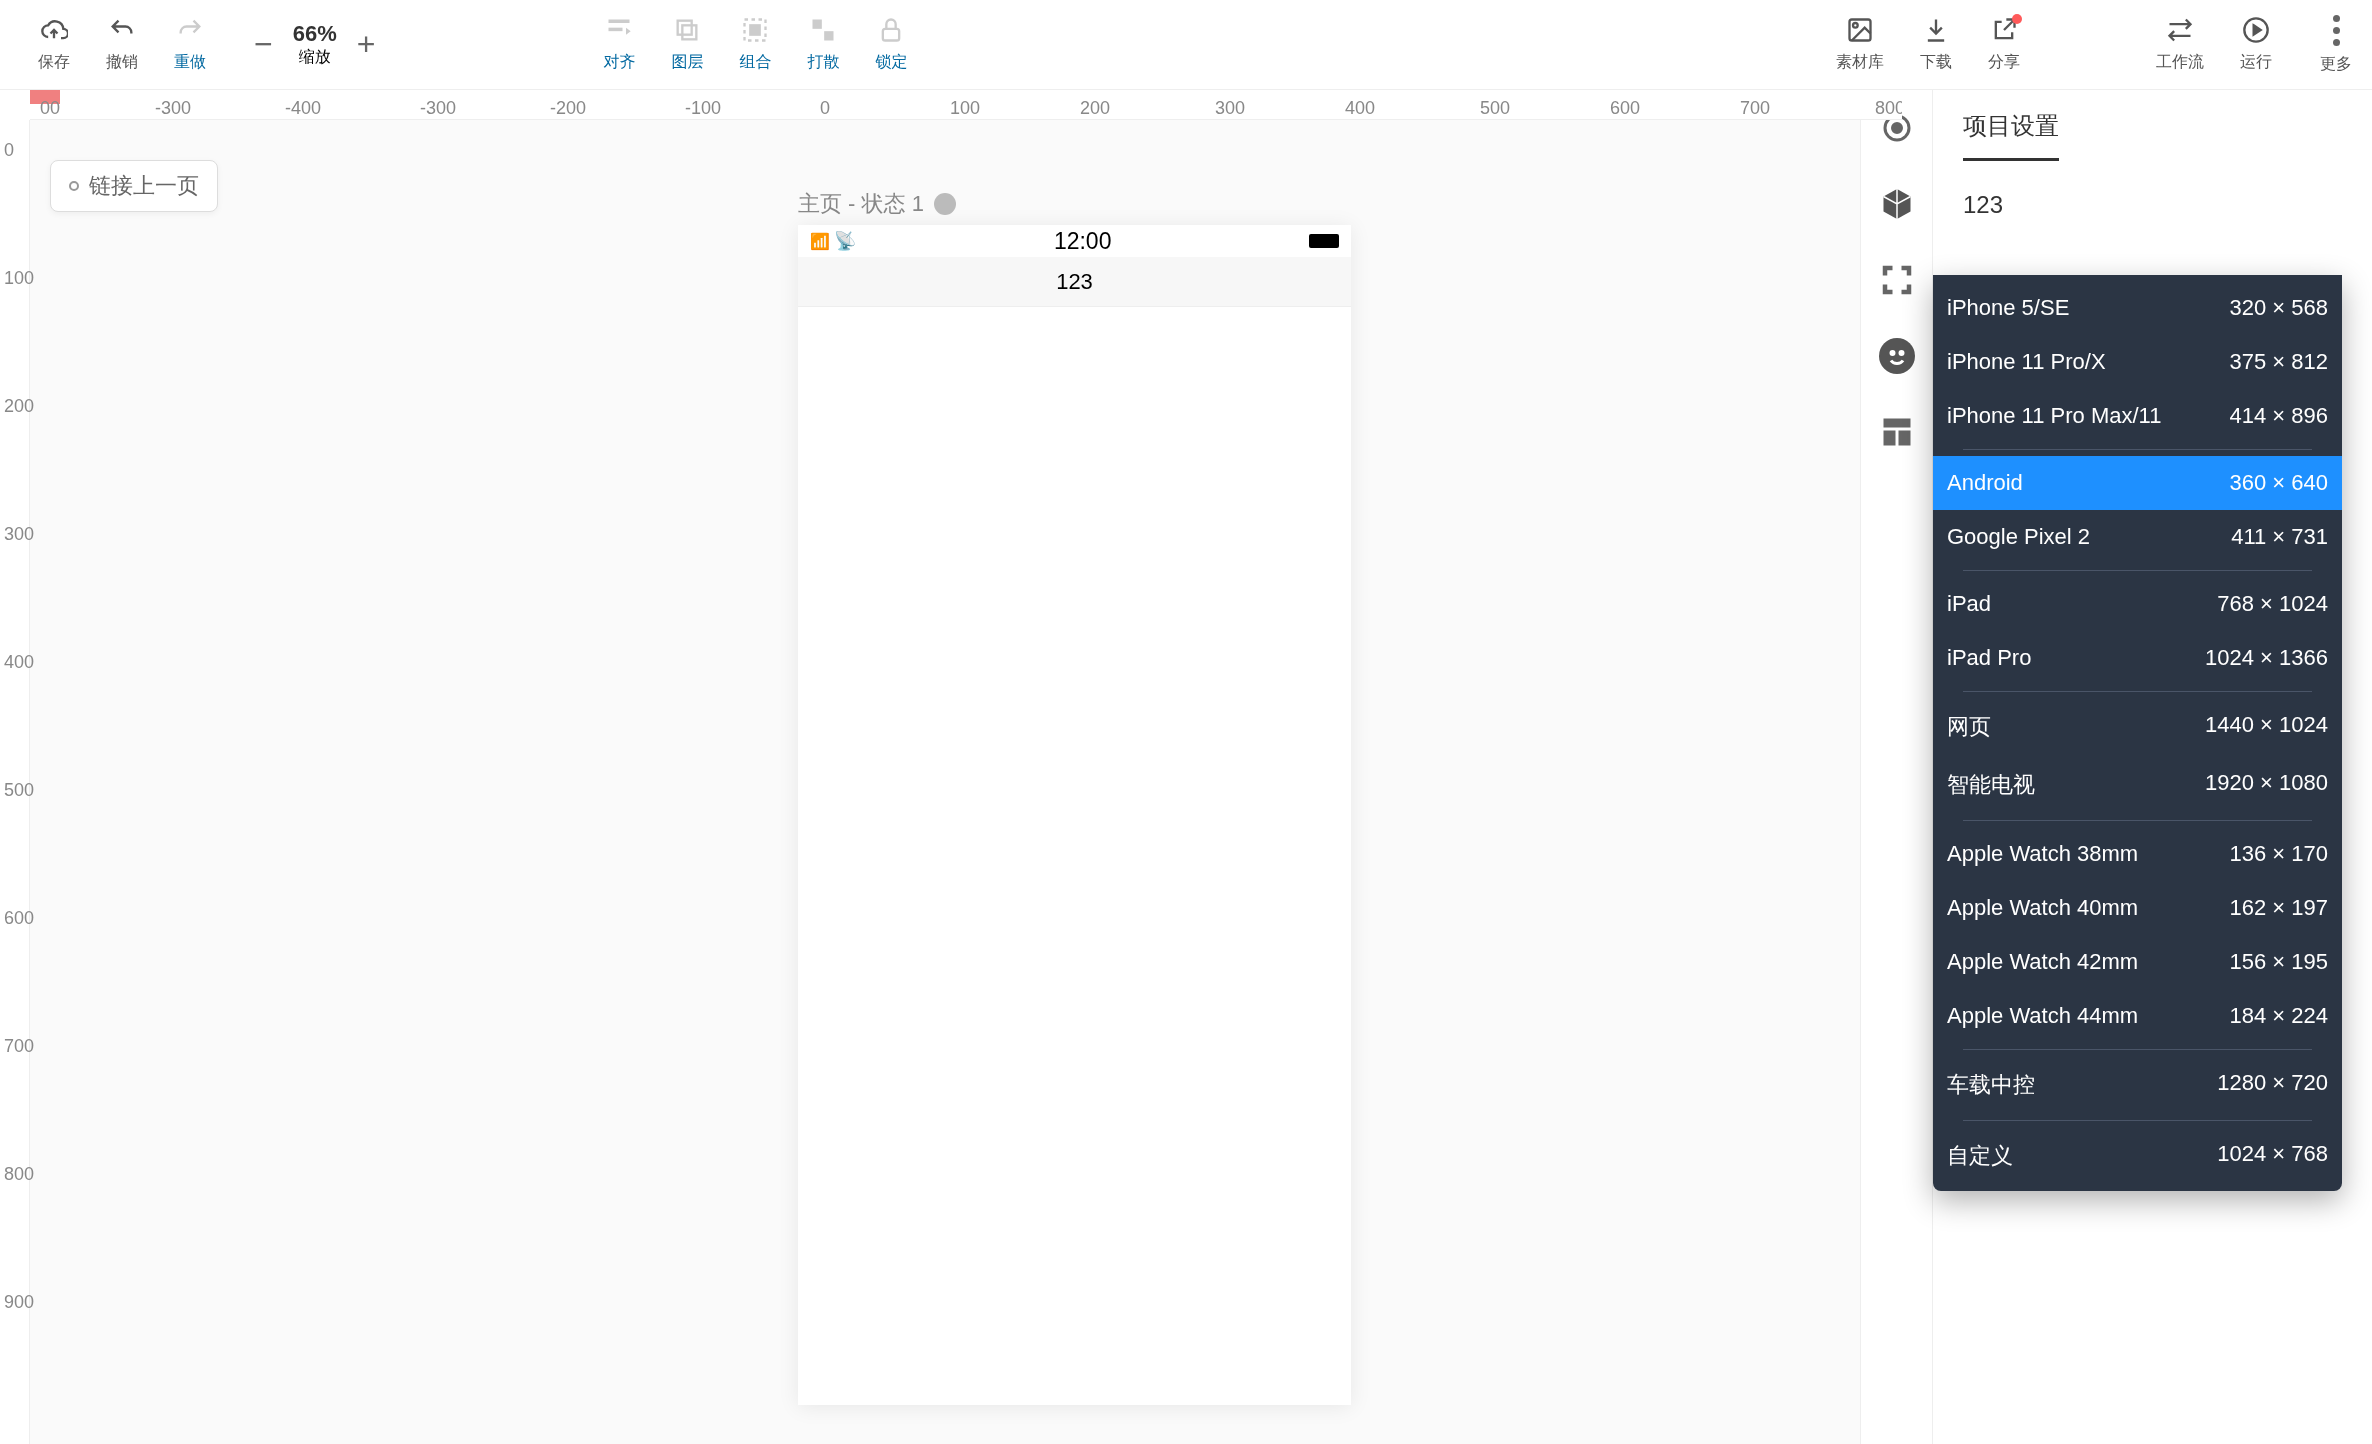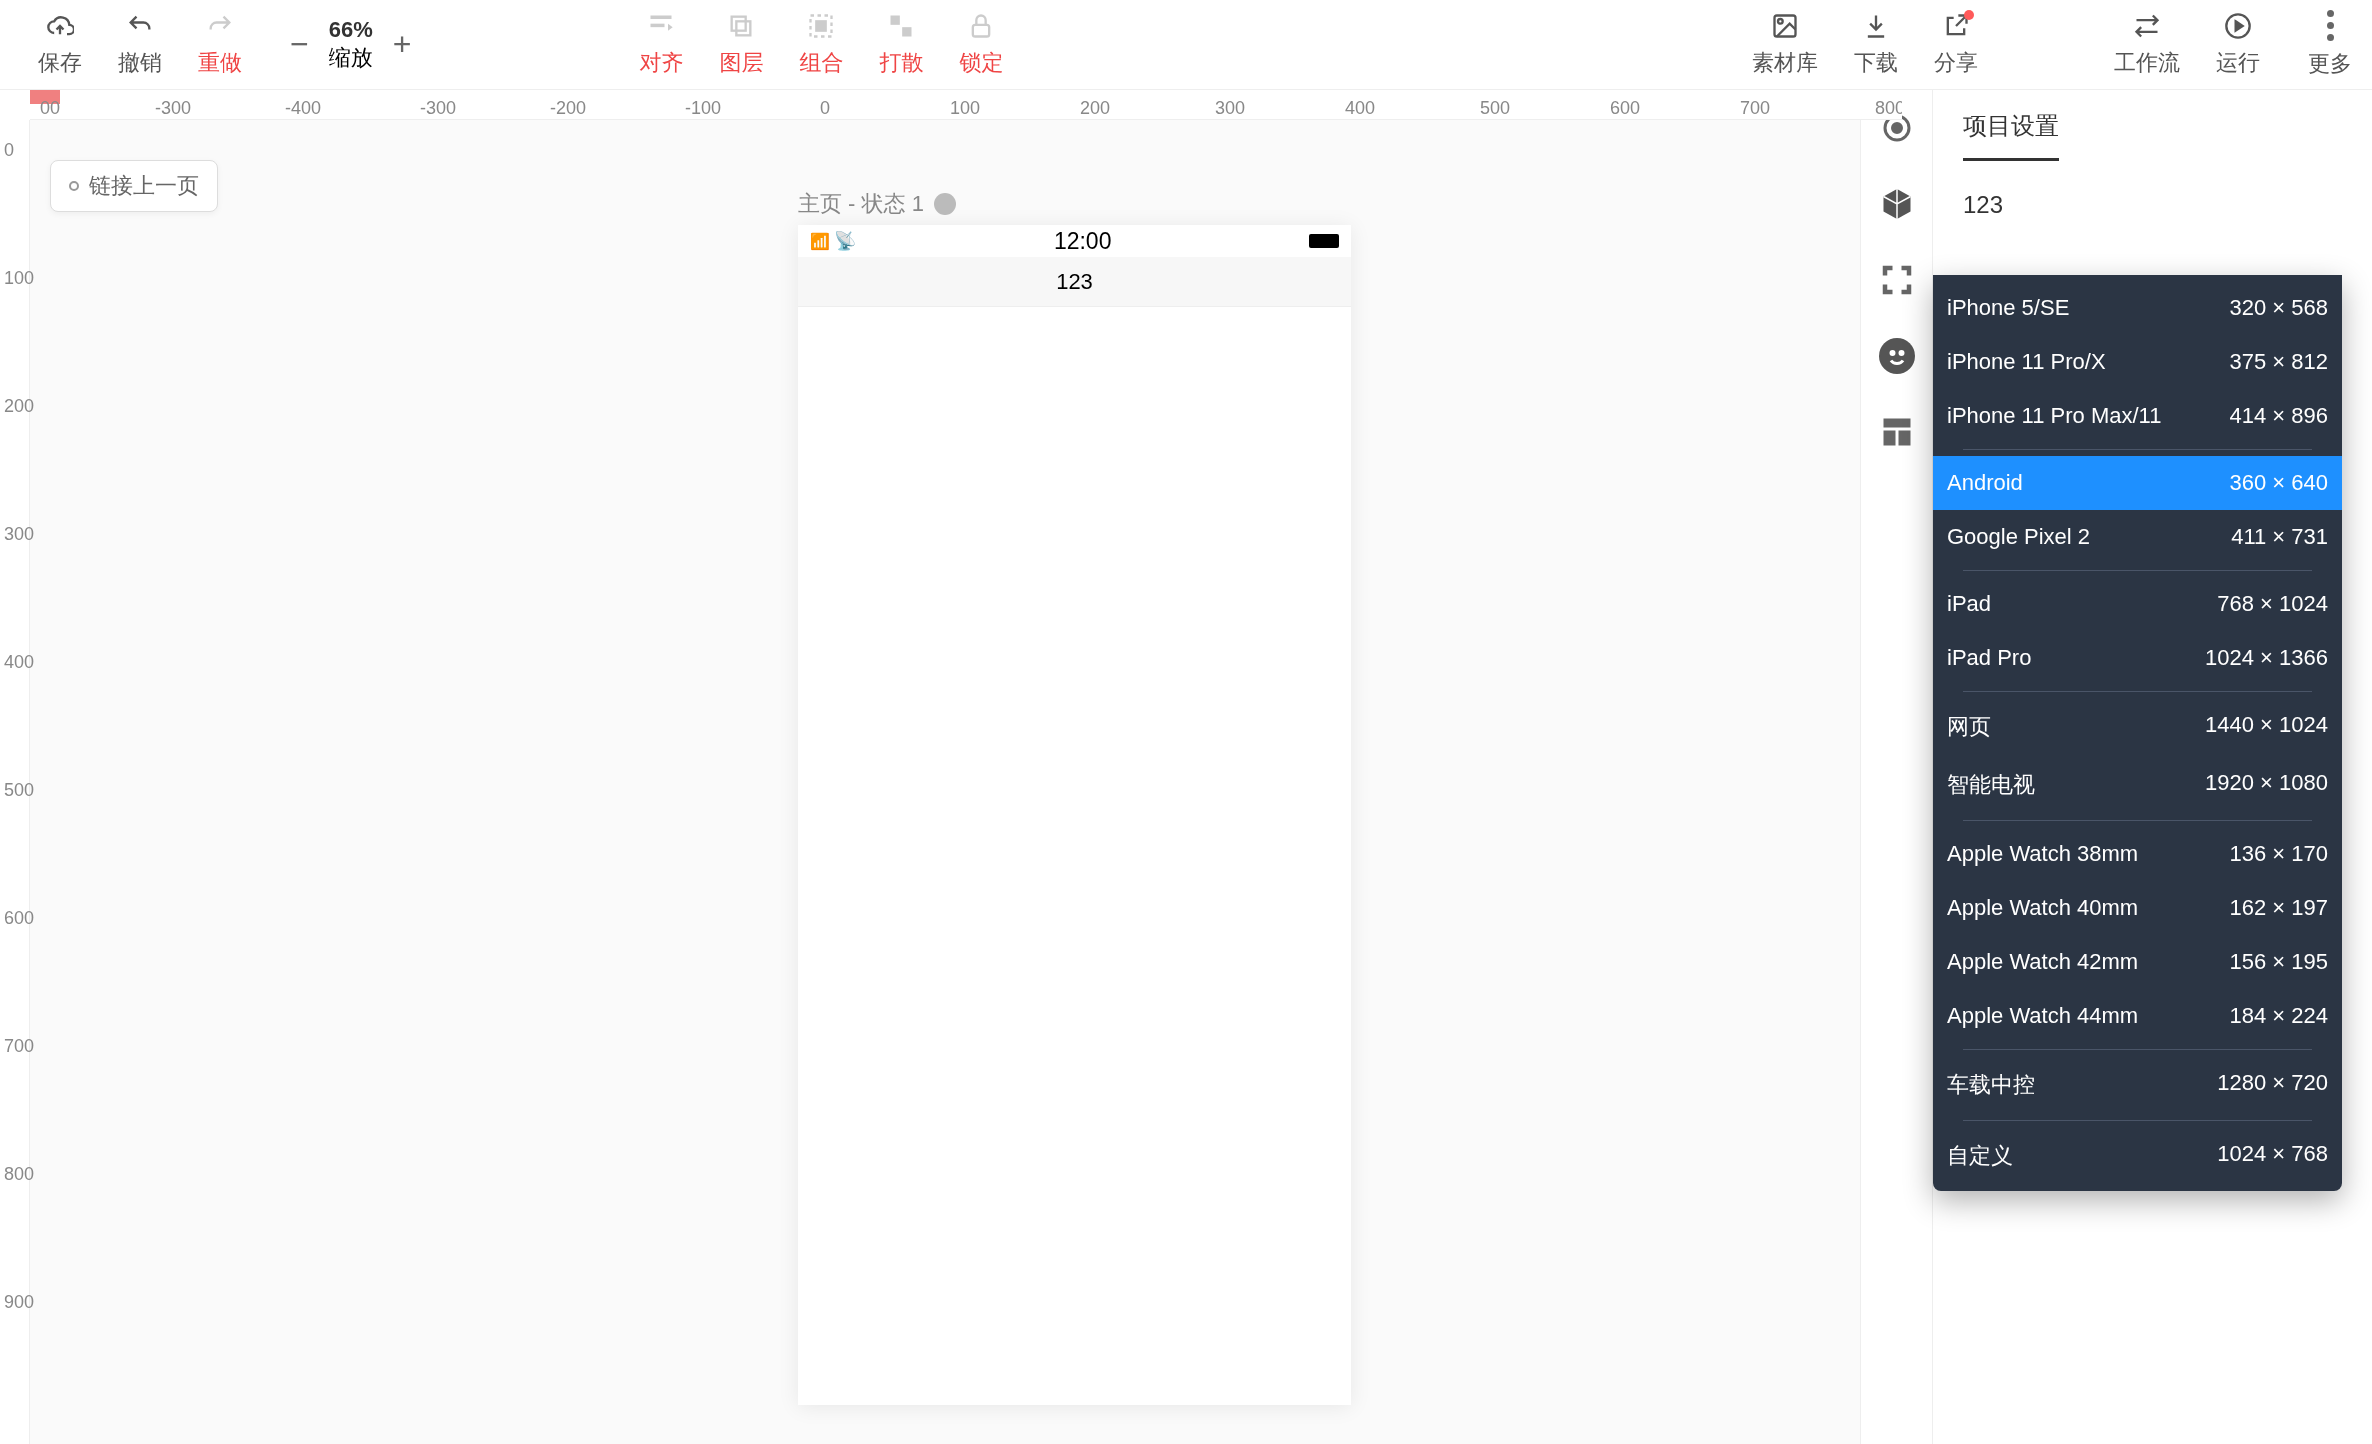--- a/index.html
+++ b/index.html
@@ -1,21 +1,21 @@
 <!DOCTYPE html>
 <html><head>
 <meta charset="utf-8">
 <style>
 *{margin:0;padding:0;box-sizing:border-box;font-family:-apple-system,BlinkMacSystemFont,"Segoe UI",sans-serif}
 body{background:#fff;width:2372px;height:1444px;overflow:hidden;font-size:24px}
 .toolbar{height:90px;background:#fff;display:flex;align-items:center;border-bottom:1px solid #eee;padding:0 20px}
 .tool-item{display:flex;flex-direction:column;align-items:center;justify-content:center;margin:0 18px;color:#555;cursor:pointer;gap:8px}
-.tool-item.disabled{color:#ef4444}
+.tool-item.disabled{color:#0369a1}
 .tool-icon{width:28px;height:28px;display:flex;align-items:center;justify-content:center}
-.tool-label{font-size:22px}
+.tool-label{font-size:16px}
 .zoom-group{display:flex;align-items:center;margin:0 20px}
 .zoom-btn{font-size:32px;color:#666;padding:0 10px;cursor:pointer;font-weight:300}
 .zoom-center{display:flex;flex-direction:column;align-items:center;margin:12px 10px}
 .zoom-val{font-size:22px;font-weight:600;color:#333}
 .tool-spacer{flex:1}
 .toolbar-right{display:flex;align-items:center}
 .more-btn{margin-left:30px;display:flex;flex-direction:column;align-items:center;gap:8px;color:#555;cursor:pointer}
 .share-dot{width:10px;height:10px;background:#ff5a5a;border-radius:50%;position:absolute;top:-2px;right:-4px}
 .share-wrap{position:relative}
 .main{display:flex;height:calc(100% - 90px);position:relative}

